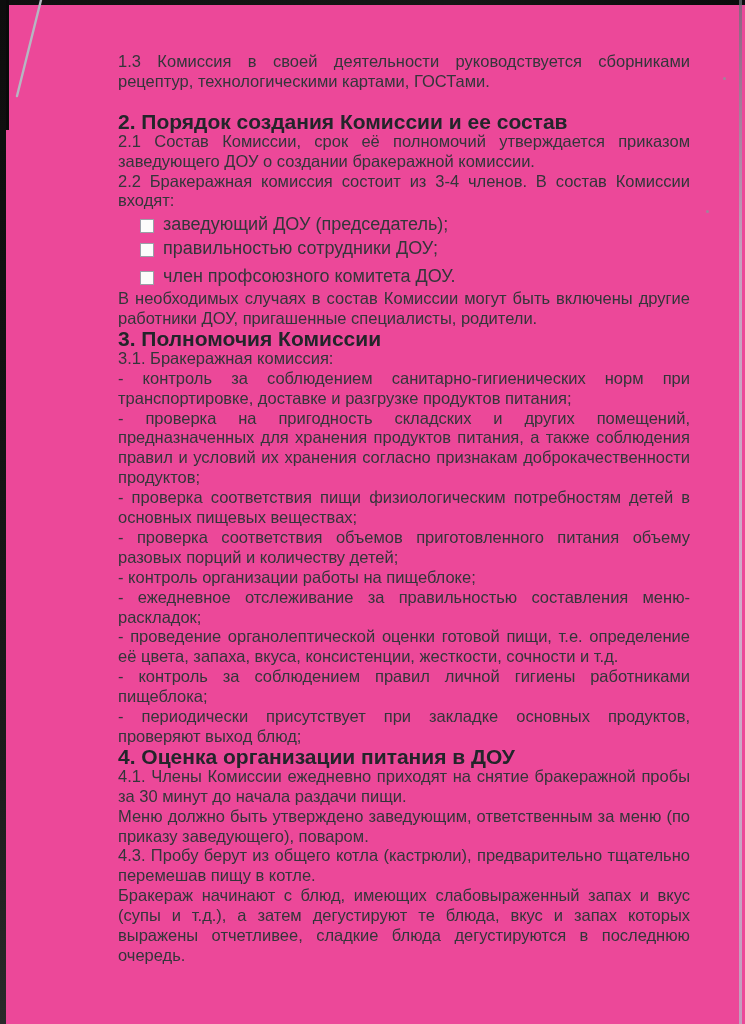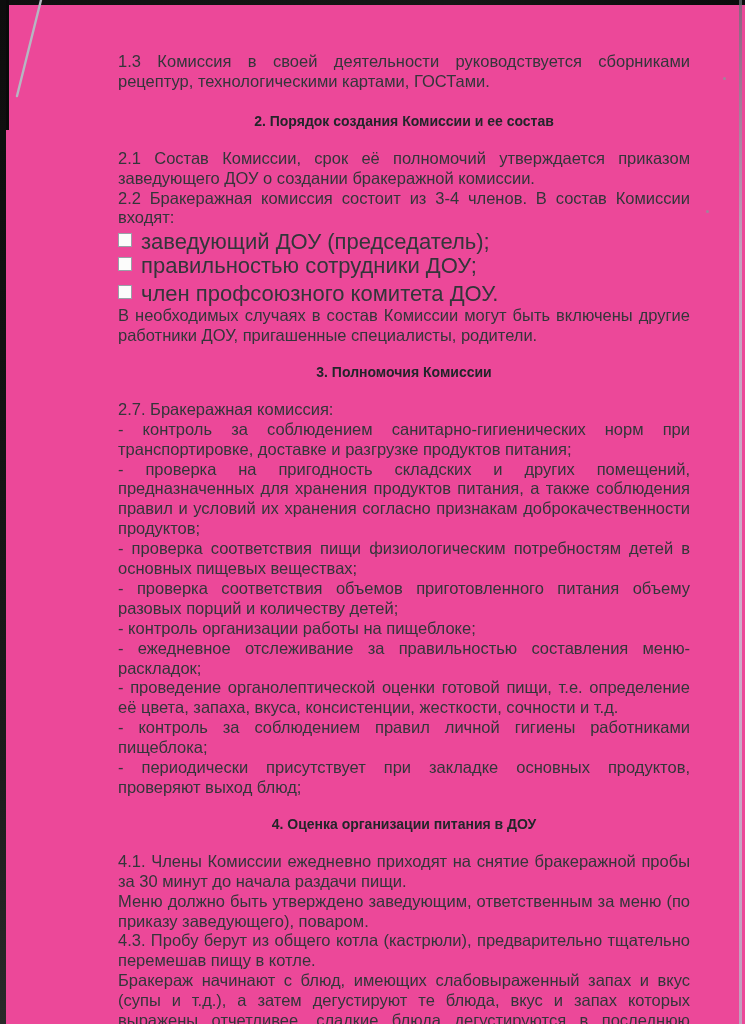--- a/index.html
+++ b/index.html
@@ -57,34 +57,35 @@
     top: 52px;
     width: 572px;
   }
   .para {
     margin: 0;
     font-size: 16.5px;
     line-height: 19.9px;
     text-align: justify;
   }
   .heading {
-    margin: 17px;
-    font-size: 14px;
+    margin: 0;
+    font-size: 21px;
     line-height: 19.9px;
     font-weight: bold;
     color: #23252a;
-    text-align: center;
+    text-align: left;
   }
   .mt { margin-top: 20px; }
   .cb-item {
     display: flex;
-    align-items: flex-start;
+    align-items: center;
     margin-top: 4px;
-    font-size: 22px;
+    font-size: 18px;
     line-height: 19.9px;
+    margin-left: 22px;
   }
   .cb-item.cb-last { margin-top: 8px; margin-bottom: 2px; }
   .cb-box {
     flex: 0 0 auto;
     width: 12px; height: 12px;
     border: 1.2px solid #9aa0a8;
     margin-right: 9px;
     position: relative;
     top: 0.5px;
     background: #fcfcfb;
@@ -124,21 +125,21 @@
     </div>
     <div class="cb-item cb-last">
       <span class="cb-box"></span>
       <span>член профсоюзного комитета ДОУ.</span>
     </div>
 
     <p class="para">В необходимых случаях в состав Комиссии могут быть включены другие работники ДОУ, пригашенные специалисты, родители.</p>
 
     <h2 class="heading">3. Полномочия Комиссии</h2>
 
-    <p class="para">2.7. Бракеражная комиссия:</p>
+    <p class="para">3.1. Бракеражная комиссия:</p>
     <p class="para">- контроль за соблюдением санитарно-гигиенических норм при транспортировке, доставке и разгрузке продуктов питания;</p>
     <p class="para">- проверка на пригодность складских и других помещений, предназначенных для хранения продуктов питания, а также соблюдения правил и условий их хранения согласно признакам доброкачественности продуктов;</p>
     <p class="para">- проверка соответствия пищи физиологическим потребностям детей в основных пищевых веществах;</p>
     <p class="para">- проверка соответствия объемов приготовленного питания объему разовых порций и количеству детей;</p>
     <p class="para">- контроль организации работы на пищеблоке;</p>
     <p class="para">- ежедневное отслеживание за правильностью составления меню-раскладок;</p>
     <p class="para">- проведение органолептической оценки готовой пищи, т.е. определение её цвета, запаха, вкуса, консистенции, жесткости, сочности и т.д.</p>
     <p class="para">- контроль за соблюдением правил личной гигиены работниками пищеблока;</p>
     <p class="para">- периодически присутствует при закладке основных продуктов, проверяют выход блюд;</p>
 

